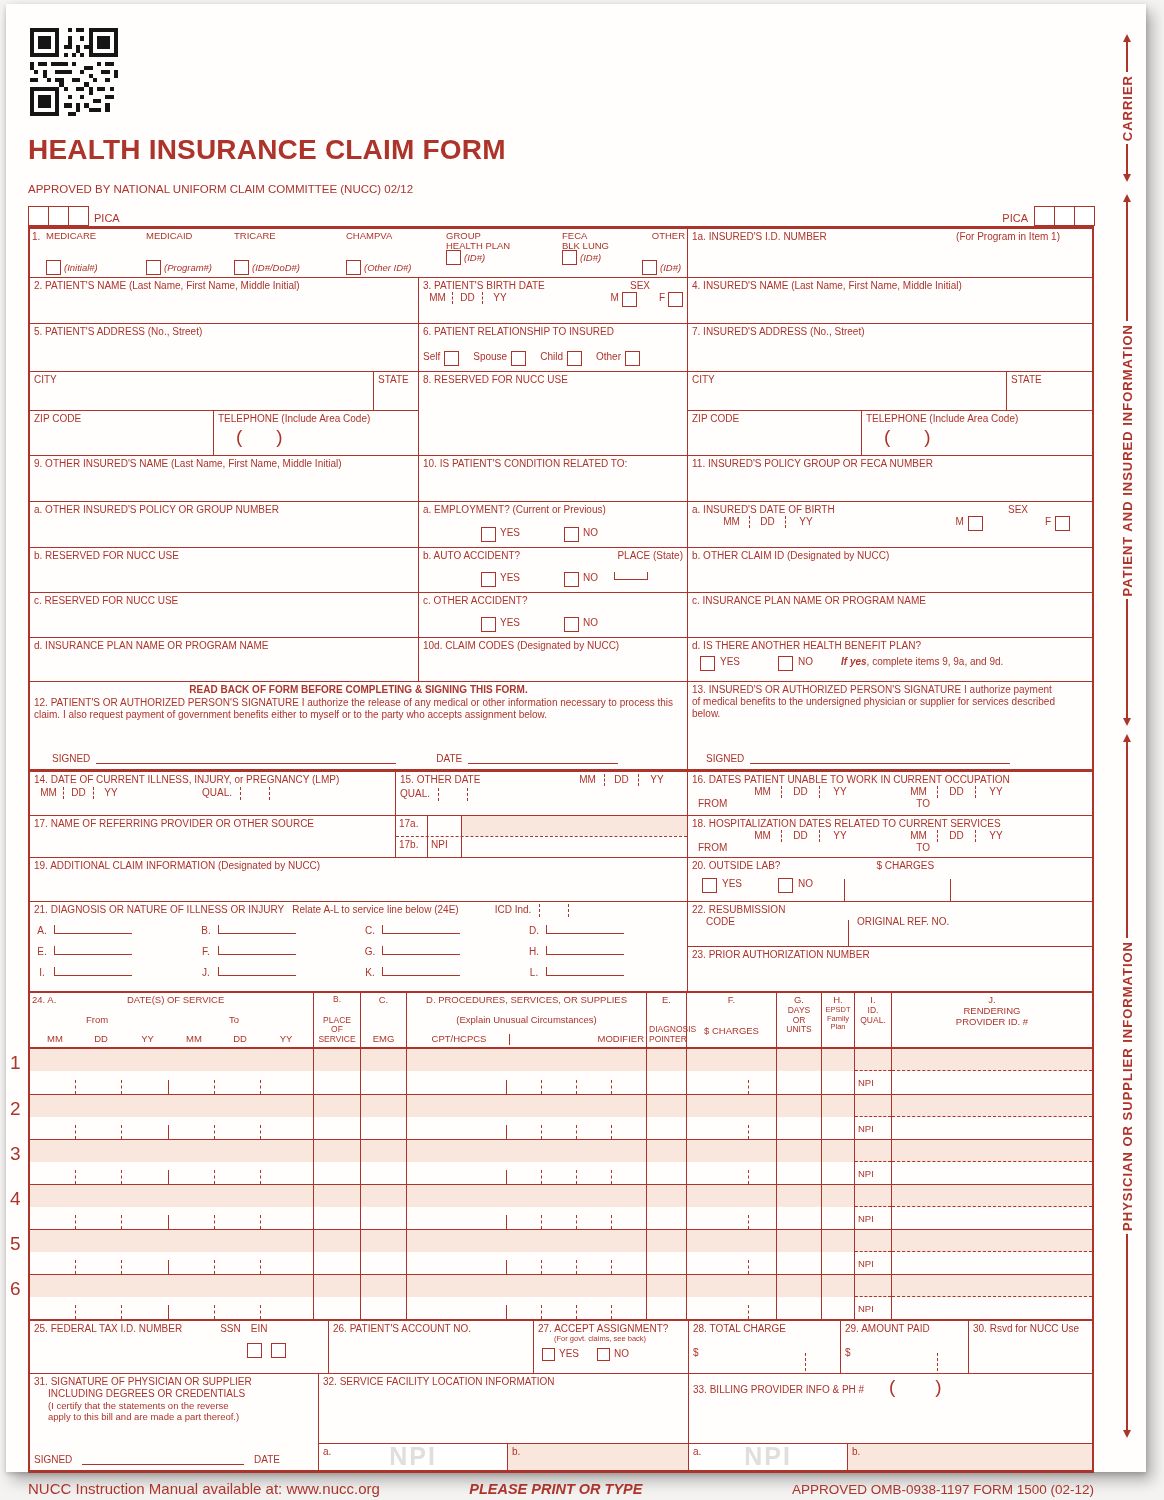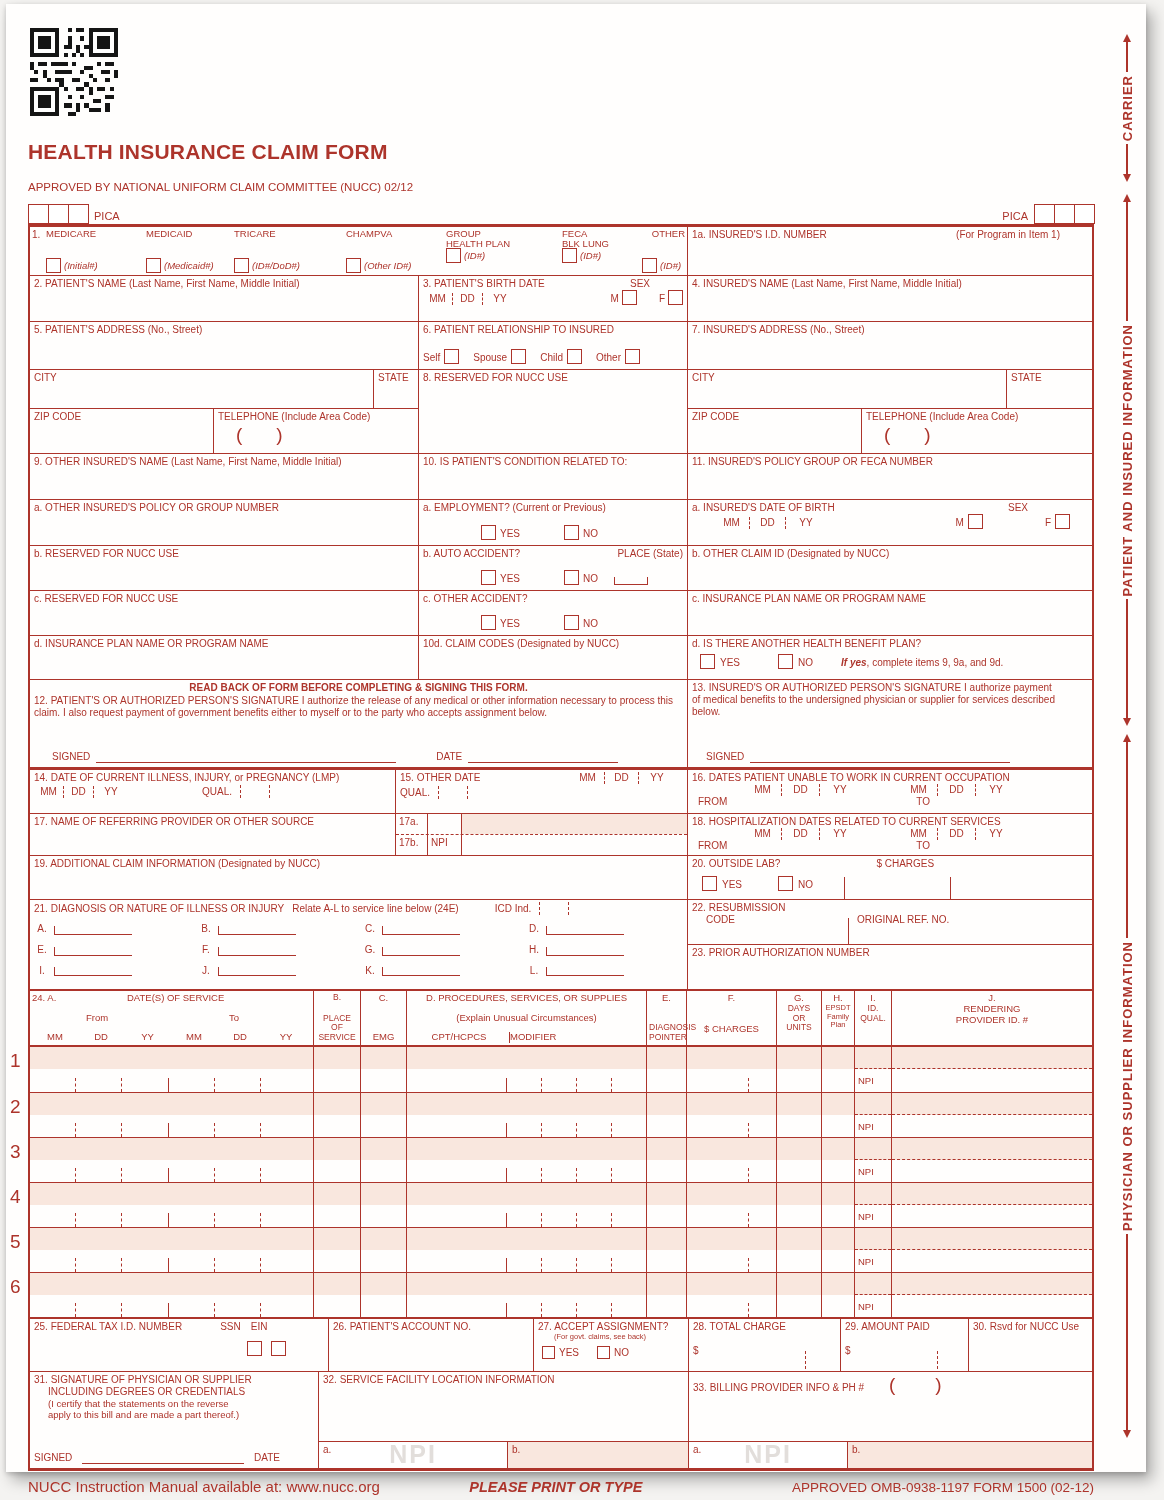--- a/index.html
+++ b/index.html
@@ -6,21 +6,21 @@
     --red:#ad342b;
     --pink:#f9e7de;
   }
   *{box-sizing:border-box;margin:0;padding:0;}
   html,body{width:1164px;height:1500px;background:#f4f3f1;font-family:"Liberation Sans","DejaVu Sans",sans-serif;}
   .page{position:absolute;left:6px;top:4px;width:1140px;height:1468px;background:#fffefd;
         box-shadow:6px 8px 14px rgba(0,0,0,.30),0 2px 5px rgba(0,0,0,.18);color:var(--red);}
   .content{position:absolute;left:22px;top:18px;width:1066px;}
   
   .qr{display:block;margin:6px 0 6px 2px;}
-  .title{font-size:21px;font-weight:bold;letter-spacing:.2px;margin-top:24px;}
+  .title{font-size:28px;font-weight:bold;letter-spacing:.2px;margin-top:18px;}
   .approved{font-size:11.5px;margin-top:17px;}
   .picarow{display:flex;align-items:flex-end;margin-top:9px;height:22px;}
   .pbx{display:inline-block;width:21px;height:20px;border:1px solid var(--red);margin-right:-1px;background:#fff;}
   .picalbl{font-size:11px;margin:0 6px 2px 6px;}
   
   .grid{border:2px solid var(--red);border-top:3px solid var(--red);border-bottom:3px solid var(--red);width:1066px;background:#fffefd;}
   .row{display:flex;}
   .row + .row{border-top:1px solid var(--red);}
   .row.th3{border-top:3px solid var(--red);}
   .row.th2{border-top:2px solid var(--red);}
@@ -28,21 +28,21 @@
   .cell.nb{border-left:none;}
   .fx{flex:1;}
   .colstack{display:flex;flex-direction:column;}
   .subrow{display:flex;flex:0 0 auto;}
   .bt{border-top:1px solid var(--red);}
   .cb{display:inline-block;width:15px;height:15px;border:1.5px solid var(--red);background:#fff;vertical-align:middle;flex:0 0 auto;}
   .cbs{width:13px;height:13px;}
   .i{font-style:italic;}
   .b{font-weight:bold;}
   .c{text-align:center;}
-  .fr{display:flex;align-items:flex-end;}
+  .fr{display:flex;align-items:flex-start;}
   .slot{display:inline-block;text-align:center;}
   .ds{border-right:1px dashed var(--red);}
   .uline{display:inline-block;width:78px;height:9px;border-bottom:1px solid var(--red);border-left:1px solid var(--red);margin:0 4px 0 4px;}
   .sigline{display:inline-block;border-bottom:1px solid var(--red);height:11px;}
   .icdslot{display:inline-block;width:30px;height:13px;border-left:1px dashed var(--red);border-right:1px dashed var(--red);margin-left:8px;}
   .bracket{display:inline-block;width:34px;height:8px;border:1px solid var(--red);border-top:none;}
   .pv{position:absolute;width:1px;background:var(--red);bottom:0;}
   .pvd{position:absolute;border-left:1px dashed var(--red);bottom:2px;}
   
   .thcol{border-left:1px solid var(--red);display:flex;flex-direction:column;justify-content:space-between;font-size:9.5px;padding:2px 2px;line-height:1.15;}
@@ -123,21 +123,21 @@
                   <span class="cb"></span>
                   <span class="sub">(Initial#)</span>
                 </div>
             </div>
             <div style="width:88px;display:flex;flex-direction:column">
               <div class="optlbl">
                   <span>MEDICAID</span>
                 </div>
               <div class="optrow">
                   <span class="cb"></span>
-                  <span class="sub">(Medicaid#)</span>
+                  <span class="sub">(Program#)</span>
                 </div>
             </div>
             <div style="width:112px;display:flex;flex-direction:column">
               <div class="optlbl">
                   <span>TRICARE</span>
                 </div>
               <div class="optrow">
                   <span class="cb"></span>
                   <span class="sub">(ID#/DoD#)</span>
                 </div>
@@ -562,21 +562,21 @@
         <div class="thcol c" style="width:46px">
           <div class="c">C.</div>
           <div class="c">EMG</div>
         </div>
         <div class="thcol" style="width:240px">
           <div class="c">D. PROCEDURES, SERVICES, OR SUPPLIES</div>
           <div class="c">(Explain Unusual Circumstances)</div>
           <div class="thr">
               <span style="width:100px;text-align:center">CPT/HCPCS</span>
               <span style="width:1px;height:11px;background:var(--red)"></span>
-              <span style="flex:1;text-align:left">MODIFIER</span>
+              <span style="flex:1;text-align:right">MODIFIER</span>
             </div>
         </div>
         <div class="thcol c" style="width:40px;font-size:8.5px">
           <div class="c" style="font-size:9.5px">E.</div>
           <div style="display:flex;flex-direction:column">
               <span class="c">DIAGNOSIS</span>
               <span class="c">POINTER</span>
             </div>
         </div>
         <div class="thcol" style="width:90px">

